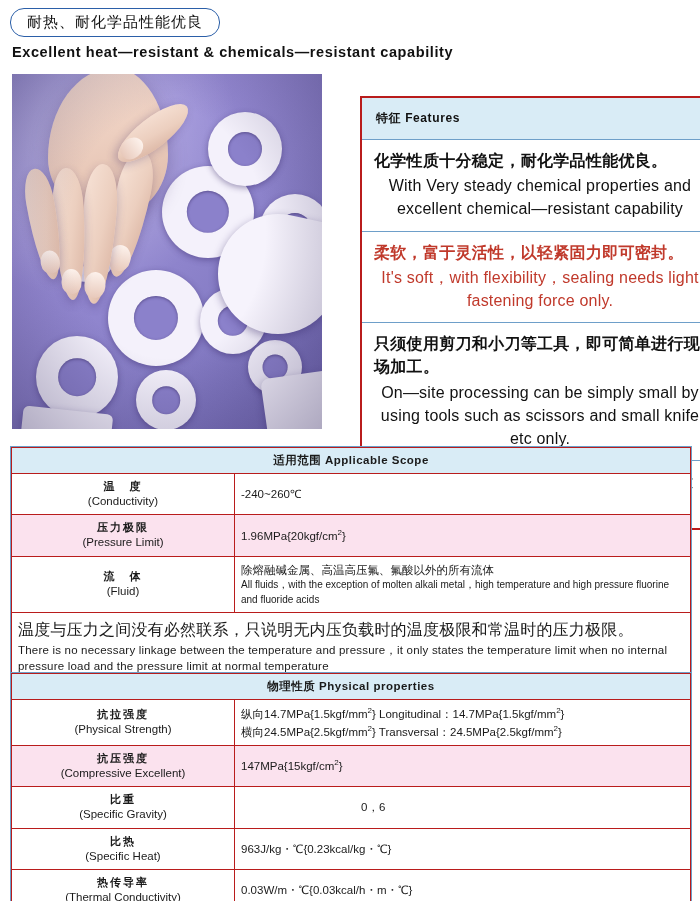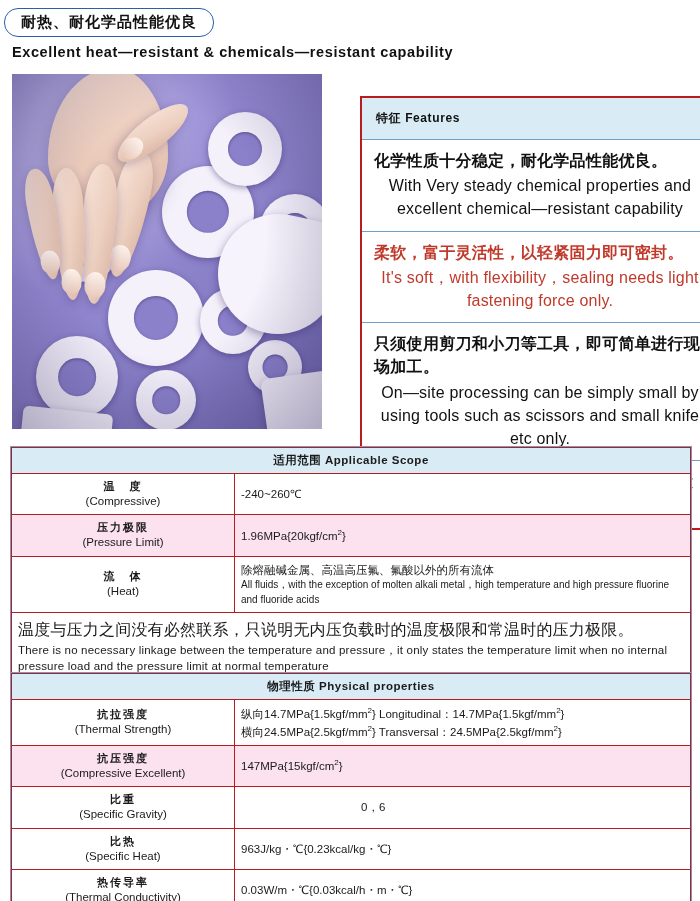--- a/index.html
+++ b/index.html
@@ -12,27 +12,27 @@
     height: 901px;
     position: relative;
     font-family: "Liberation Sans", sans-serif;
     color: #1a1a1a;
     overflow: hidden;
   }
 
   
   .header-badge {
     position: absolute;
-    left: 4px;
+    left: 10px;
     top: 8px;
     border: 1.5px solid #2b5fa8;
     border-radius: 14px;
     padding: 4px 16px;
     font-size: 15px;
-    font-weight: bold;
+    font-weight: normal;
     color: #111;
     letter-spacing: 1px;
     background: #fff;
   }
   .header-sub {
     position: absolute;
     left: 12px;
     top: 44px;
     font-size: 14.5px;
     font-weight: bold;
@@ -267,37 +267,37 @@
 
 <div class="tbl scope">
   <table class="data">
     <tbody>
         <tr>
       <td class="tbl-title" colspan="2">适用范围  Applicable  Scope</td>
     </tr>
     <tr>
       <td class="lbl">
         <div class="cn">温　度</div>
-        <div class="en">(Compressive)</div>
+        <div class="en">(Conductivity)</div>
       </td>
       <td class="val">-240~260℃</td>
     </tr>
     <tr class="pinkrow">
       <td class="lbl">
         <div class="cn">压力极限</div>
         <div class="en">(Pressure Limit)</div>
       </td>
       <td class="val">
         <span>1.96MPa{20kgf/cm<sup>2</sup>}</span>
       </td>
     </tr>
     <tr>
       <td class="lbl">
         <div class="cn">流　体</div>
-        <div class="en">(Heat)</div>
+        <div class="en">(Fluid)</div>
       </td>
       <td class="val">
         <div>除熔融碱金属、高温高压氟、氟酸以外的所有流体</div>
         <div style="font-size:10px;">All fluids，with  the  exception  of  molten  alkali  metal，high  temperature  and  high  pressure  fluorine  and  fluoride  acids</div>
       </td>
     </tr>
     <tr>
       <td class="note" colspan="2">
         <div class="cn">温度与压力之间没有必然联系，只说明无内压负载时的温度极限和常温时的压力极限。</div>
         <div>There  is  no  necessary  linkage  between  the  temperature  and  pressure，it  only  states  the  temperature  limit  when  no  internal  pressure  load  and  the pressure  limit  at  normal  temperature</div>
@@ -309,21 +309,21 @@
 
 <div class="tbl phys">
   <table class="data">
     <tbody>
         <tr>
       <td class="tbl-title" colspan="2">物理性质  Physical  properties</td>
     </tr>
     <tr>
       <td class="lbl">
         <div class="cn">抗拉强度</div>
-        <div class="en">(Thermal Strength)</div>
+        <div class="en">(Physical Strength)</div>
       </td>
       <td class="val">
         <div>纵向14.7MPa{1.5kgf/mm<sup>2</sup>}    Longitudinal：14.7MPa{1.5kgf/mm<sup>2</sup>}</div>
         <div>横向24.5MPa{2.5kgf/mm<sup>2</sup>}    Transversal：24.5MPa{2.5kgf/mm<sup>2</sup>}</div>
       </td>
     </tr>
     <tr class="pinkrow">
       <td class="lbl">
         <div class="cn">抗压强度</div>
         <div class="en">(Compressive Excellent)</div>

